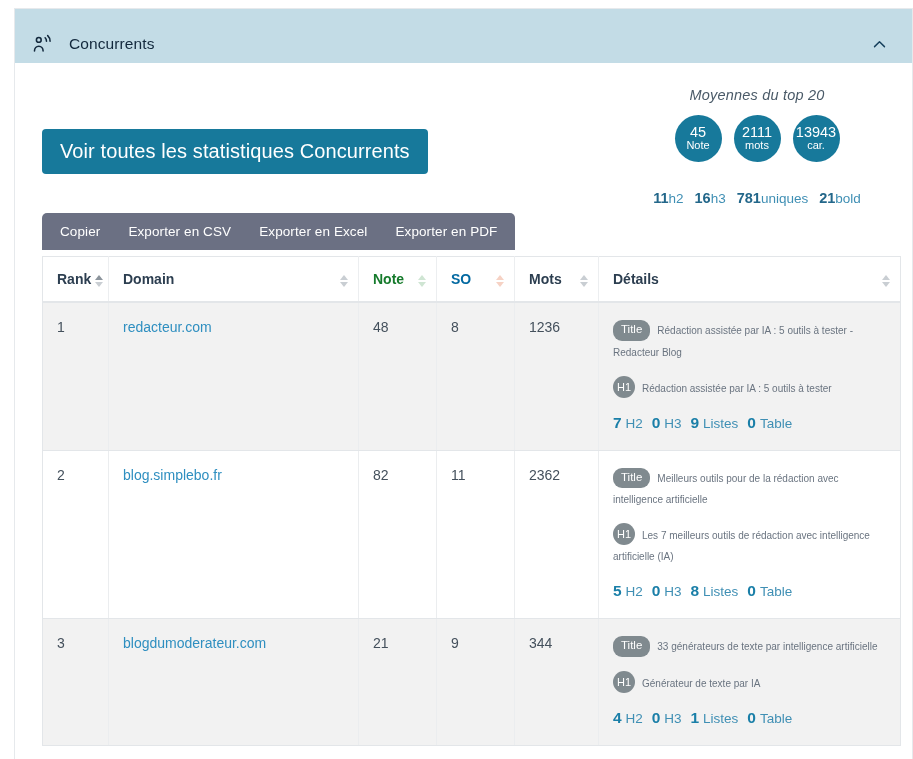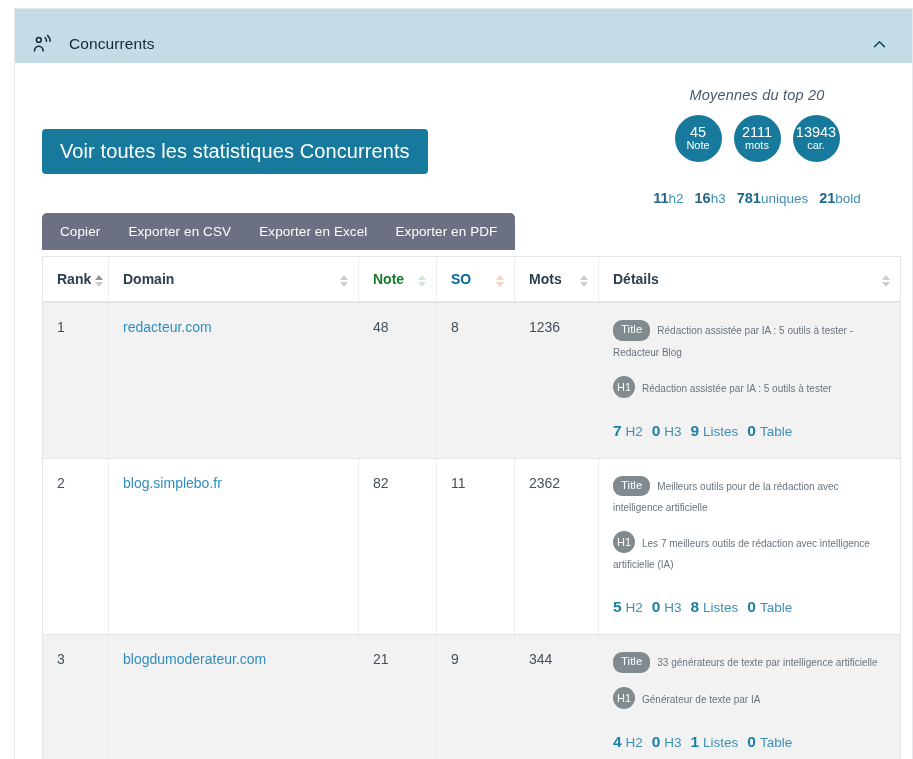--- a/index.html
+++ b/index.html
@@ -227,21 +227,21 @@
   .pill.h1 {
     border-radius: 50%;
     width: 22px; height: 22px;
     padding: 0;
     text-align: center;
     line-height: 22px;
     font-size: 11px;
   }
   .det-text { color: #6a7480; font-size: 10px; }
   .det-counts {
-    margin-top: 24px;
+    margin-top: 16px;
     font-size: 14px;
     color: #3f8fb4;
   }
   .det-counts .n { font-weight: bold; color: #1a7fa8; font-size: 15.5px; }
   .det-counts .u { color: #3f8fb4; font-size: 13.5px; margin-right: 9px; }
 </style>
 </head>
 <body>
 
 <div class="page">

